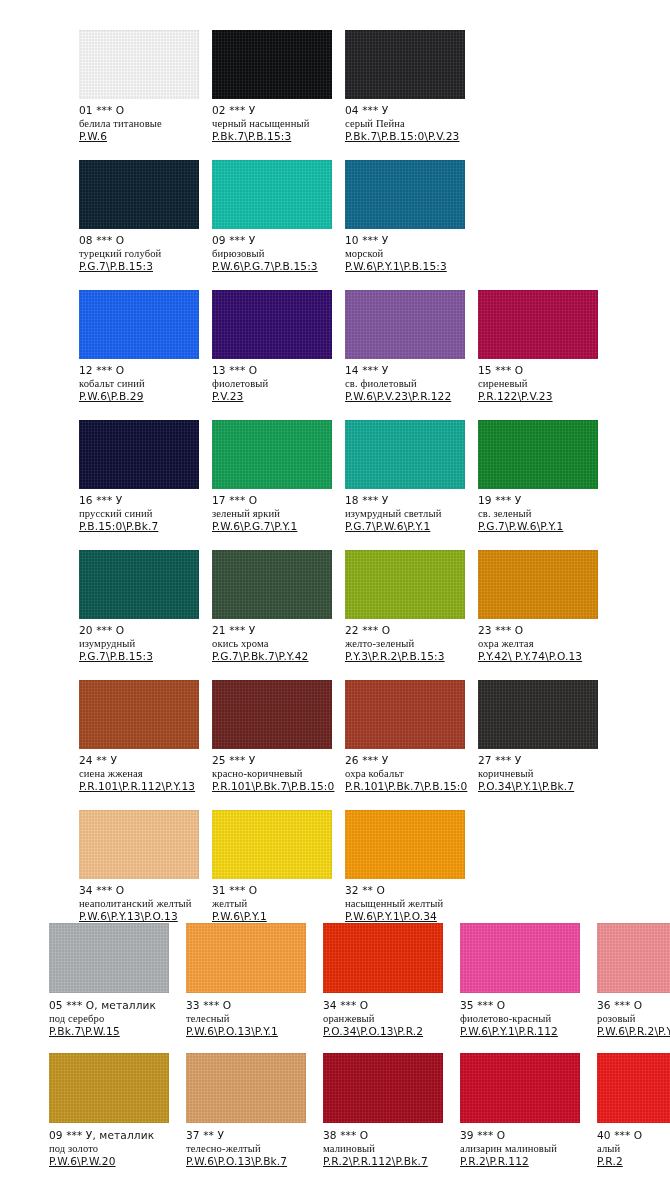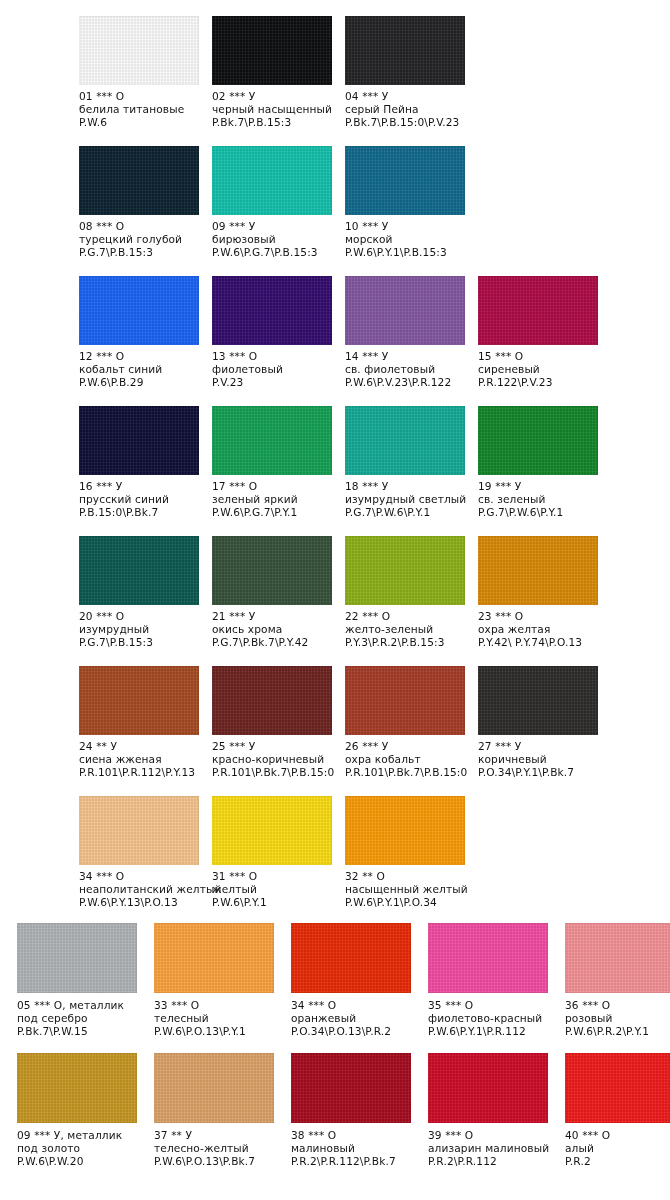--- a/index.html
+++ b/index.html
@@ -28,40 +28,42 @@
   .row-4 {
     display: flex;
     width: 670px;
     height: 130px;
     padding-left: 79px;
   }
   .cell-4 {
     width: 133px;
     flex: 0 0 133px;
     padding-right: 20px;
+    margin-top: 14px;
   }
   .row-4 .swatch {
     width: 120px;
     height: 69px;
     margin-top: 16px;
   }
   .row-4 .caption { margin-top: 5px; }
 
   
   #grid-bottom {
     position: absolute;
     left: 0;
     top: 910px;
     width: 670px;
   }
   .row-5 {
     display: flex;
     width: 569px;
     height: 130px;
     padding-left: 17px;
+    margin-left: 32px;
   }
   .cell-5 {
     width: 137px;
     flex: 0 0 137px;
     padding-right: 10px;
   }
   .row-5 .swatch {
     width: 120px;
     height: 70px;
     margin-top: 13px;
@@ -83,22 +85,22 @@
 
   
   .caption {
     font-size: 10.6px;
     line-height: 13.2px;
     color: #141414;
     letter-spacing: 0.01em;
     white-space: nowrap;
   }
   .caption .code { display: block; }
-  .caption .name { display: block; }
-  .caption .pig  { display: block; }
+  .caption .name { display: block; font-family: Liberation Serif, serif; }
+  .caption .pig  { display: block; text-decoration: underline; }
 </style>
 </head>
 <body>
 
 <div id="grid-main">
     <div class="row-4">
       <div class="cell-4">
         <div class="swatch" style="--c: #fbfbfb;"></div>
         <div class="caption">
           <span class="code">01 *** О</span>

